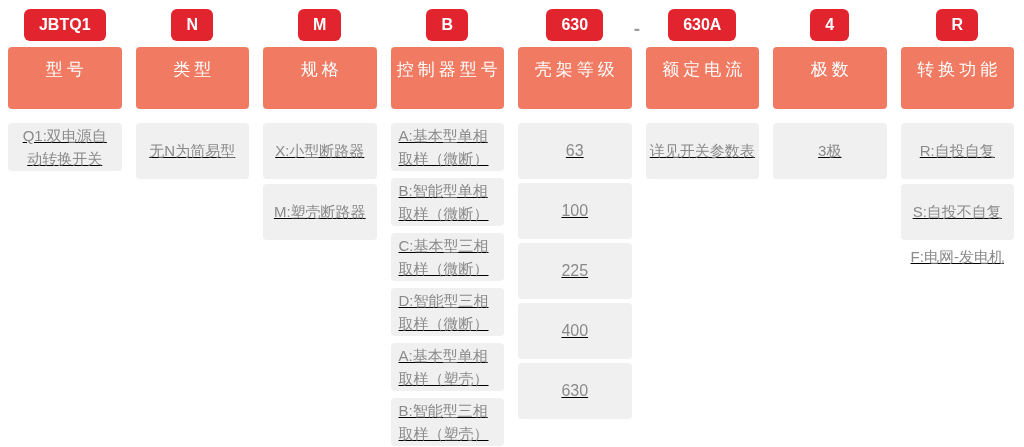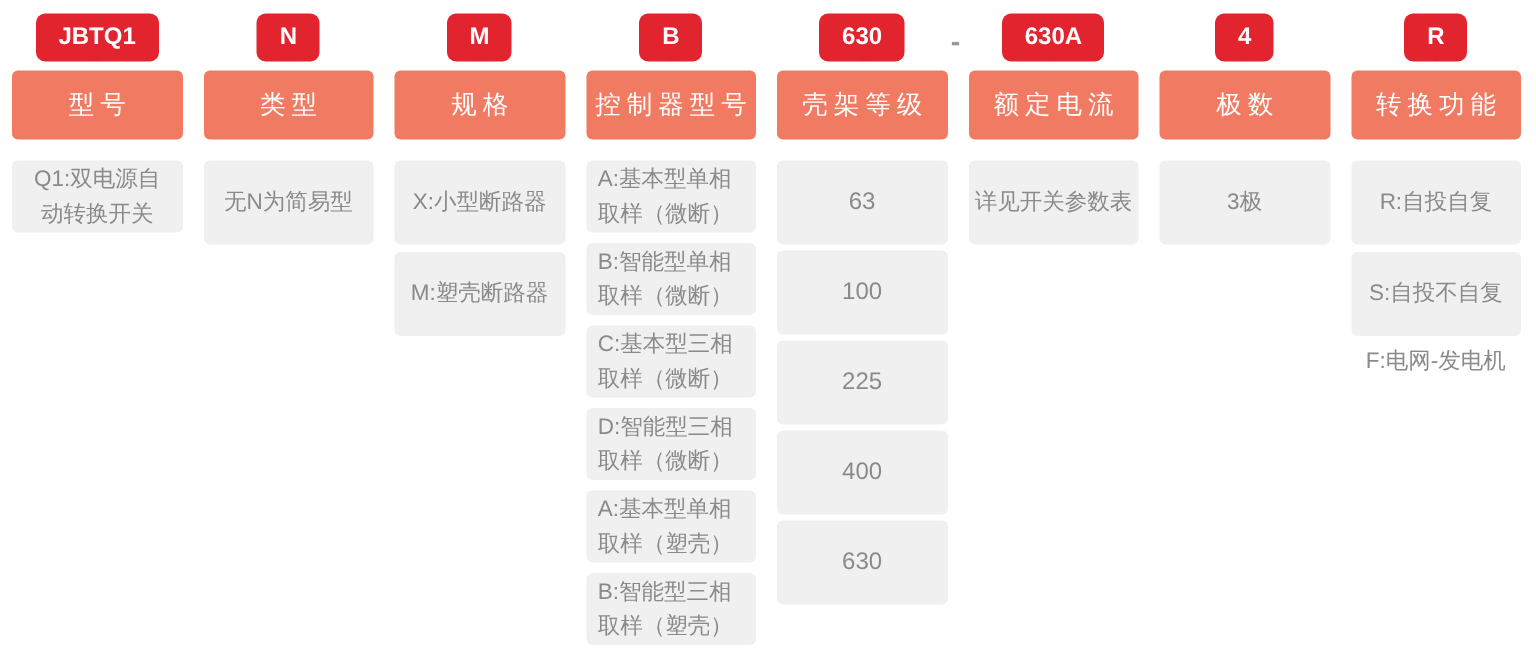--- a/index.html
+++ b/index.html
@@ -31,32 +31,32 @@
   }
   .arrow {
     width: 0; height: 0;
     margin: 5px auto 0 auto;
     border-left: 8px solid transparent;
     border-right: 8px solid transparent;
     border-top: 11px solid #e2242f;
   }
   .header {
     margin-top: 6px;
-    height: 46px;
+    height: 62px;
     line-height: 46px;
     background: #f07a62;
     color: #ffffff;
     font-size: 17px;
     text-align: center;
     letter-spacing: 4px;
     text-indent: 4px;
     border-radius: 4px;
     white-space: nowrap;
   }
-  .items { margin-top: 14px; display: flex; flex-direction: column; gap: 5px; }
+  .items { margin-top: 14px; display: flex; flex-direction: column; gap: 5px; text-decoration: underline; }
   .items.wide-gap { gap: 7px; }
   .items.tight-gap { gap: 4px; }
   .item {
     background: #f0f0f0;
     border-radius: 4px;
     color: #8a8a8a;
     font-size: 15px;
     line-height: 24px;
     min-height: 24px;
     text-align: center;

